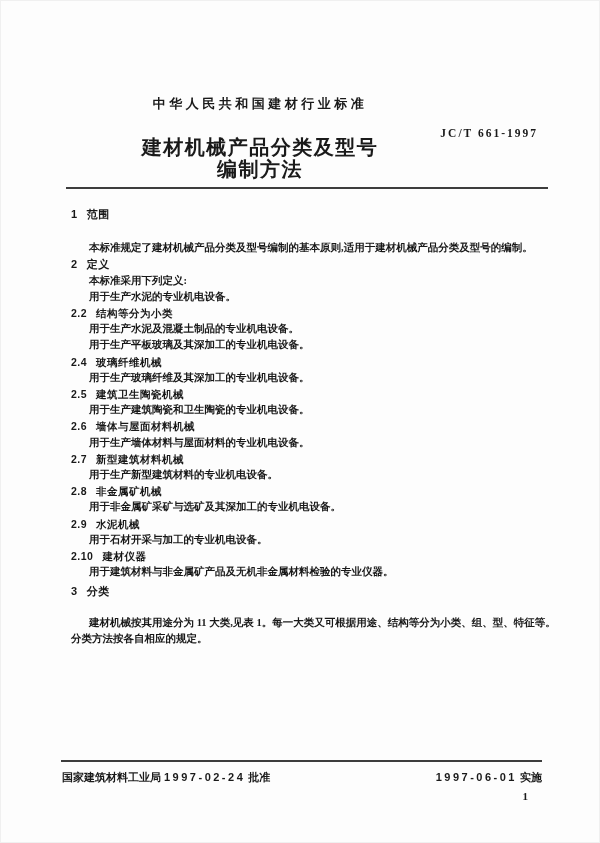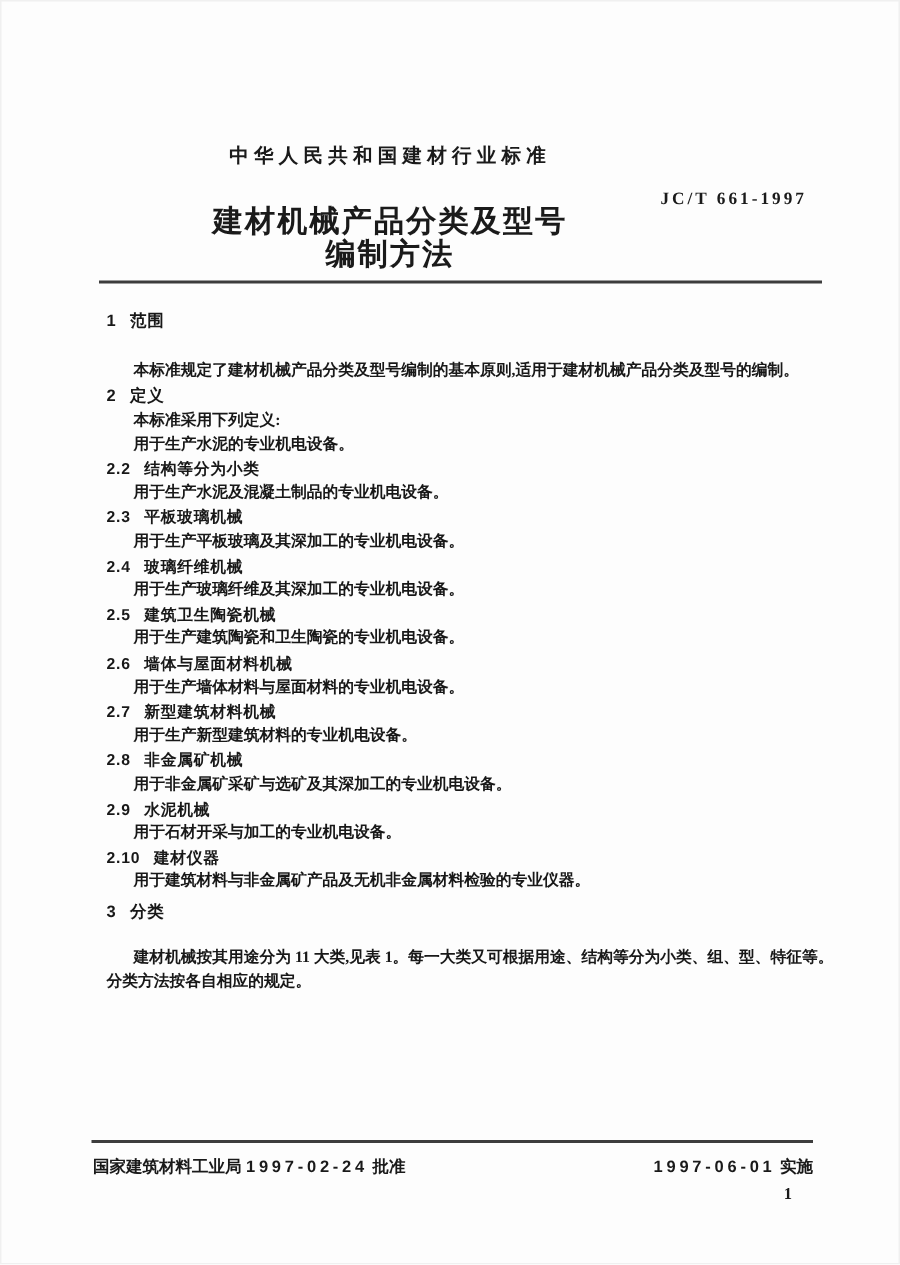--- a/index.html
+++ b/index.html
@@ -130,21 +130,20 @@
   <section class="sec sub sec-2-1">
     <p class="sec-body">用于生产水泥的专业机电设备。</p>
   </section>
 
   <section class="sec sub sec-2-2">
     <h2 class="sec-heading"><span class="sec-num">2.2</span><span class="sec-title">结构等分为小类</span></h2>
     <p class="sec-body">用于生产水泥及混凝土制品的专业机电设备。</p>
   </section>
 
   <section class="sec sub sec-2-3">
-    <h2 class="sec-heading"><span class="sec-num">2.3</span><span class="sec-title">平板玻璃机械</span></h2>
     <p class="sec-body">用于生产平板玻璃及其深加工的专业机电设备。</p>
   </section>
 
   <section class="sec sub sec-2-4">
     <h2 class="sec-heading"><span class="sec-num">2.4</span><span class="sec-title">玻璃纤维机械</span></h2>
     <p class="sec-body">用于生产玻璃纤维及其深加工的专业机电设备。</p>
   </section>
 
   <section class="sec sub sec-2-5">
     <h2 class="sec-heading"><span class="sec-num">2.5</span><span class="sec-title">建筑卫生陶瓷机械</span></h2>

